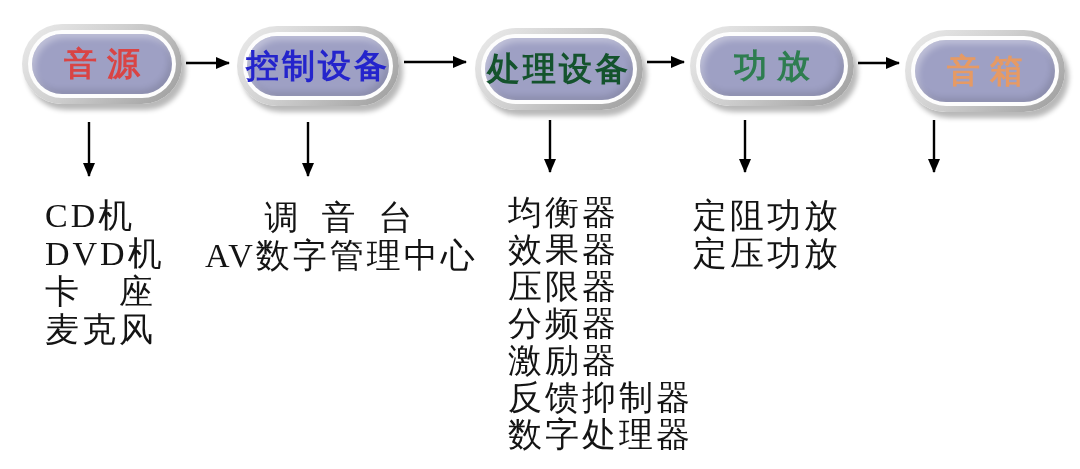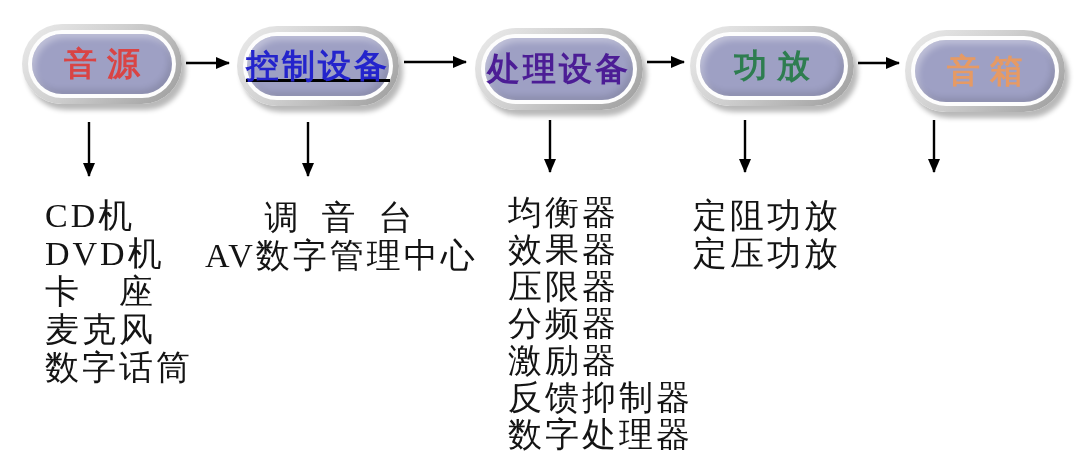--- a/index.html
+++ b/index.html
@@ -40,21 +40,21 @@
   .pill-label{
     font-weight:bold;
     font-size:33px;
     letter-spacing:3px;
     line-height:1;
     white-space:nowrap;
   }
   .ls-wide{letter-spacing:10px;padding-left:10px;}
 
   #pill-0{left:22px;top:24px;width:160px;height:80px;}
-  #pill-1{left:237px;top:26px;width:162px;height:80px;text-decoration:underline;}
+  #pill-1{left:237px;top:26px;width:162px;height:80px;}
   #pill-2{left:475px;top:28px;width:168px;height:82px;}
   #pill-3{left:690px;top:26px;width:164px;height:80px;}
   #pill-4{left:905px;top:30px;width:160px;height:82px;}
 
   
   .list{
     position:absolute;
     font-size:34px;
     color:#141414;
   }
@@ -106,21 +106,21 @@
     <div class="pill-white">
       <div class="pill-fill">
         <span class="pill-label" style="color: rgb(36, 36, 204);">控制设备</span>
       </div>
     </div>
   </div>
 
   <div class="pill" id="pill-2">
     <div class="pill-white">
       <div class="pill-fill">
-        <span class="pill-label" style="color: #4c1d95;">处理设备</span>
+        <span class="pill-label" style="color: #14532d;">处理设备</span>
       </div>
     </div>
   </div>
 
   <div class="pill" id="pill-3">
     <div class="pill-white">
       <div class="pill-fill">
         <span class="pill-label ls-wide" style="color: rgb(46, 125, 80);">功放</span>
       </div>
     </div>
@@ -132,21 +132,20 @@
         <span class="pill-label ls-wide" style="color: rgb(230, 154, 100);">音箱</span>
       </div>
     </div>
   </div>
 
   <div class="list" id="list-0">
     <div class="list-item">CD机</div>
     <div class="list-item">DVD机</div>
     <div class="list-item">卡　座</div>
     <div class="list-item">麦克风</div>
-    <div class="list-item">数字话筒</div>
   </div>
 
   <div class="list" id="list-1">
     <div class="list-item">调 音 台</div>
     <div class="list-item">AV数字管理中心</div>
   </div>
 
   <div class="list" id="list-2">
     <div class="list-item">均衡器</div>
     <div class="list-item">效果器</div>

